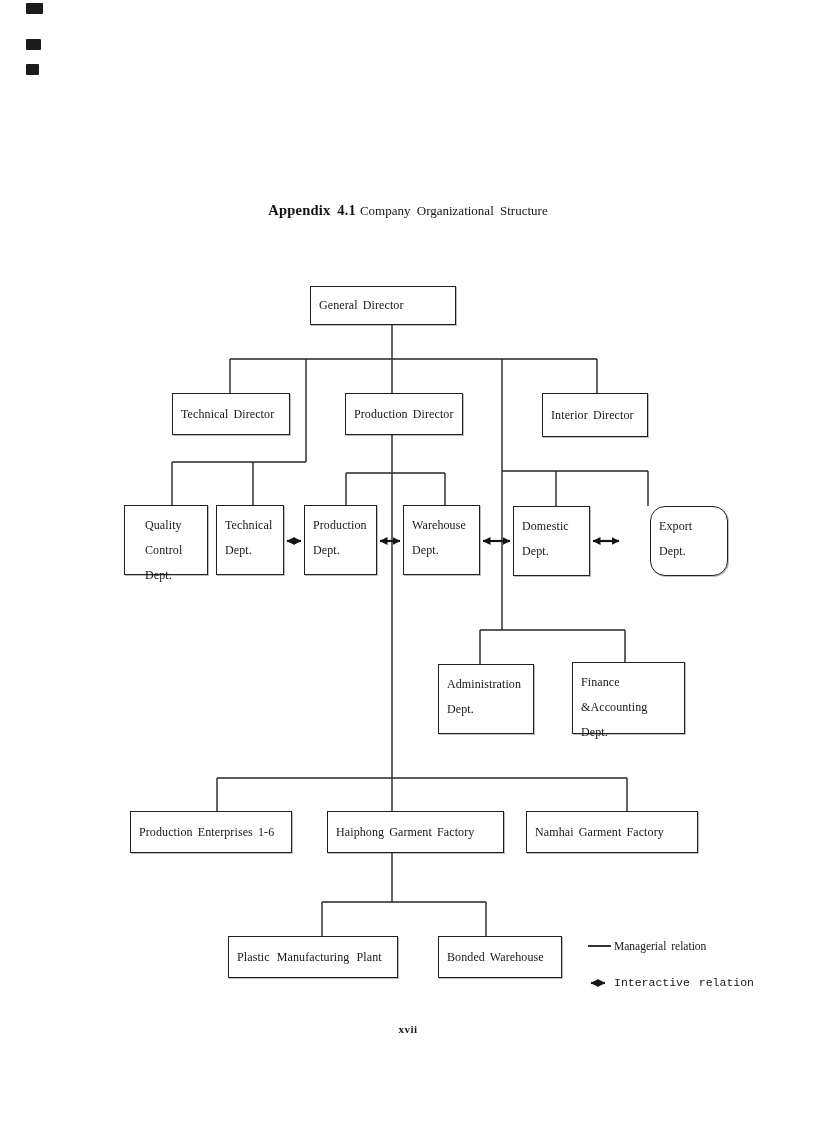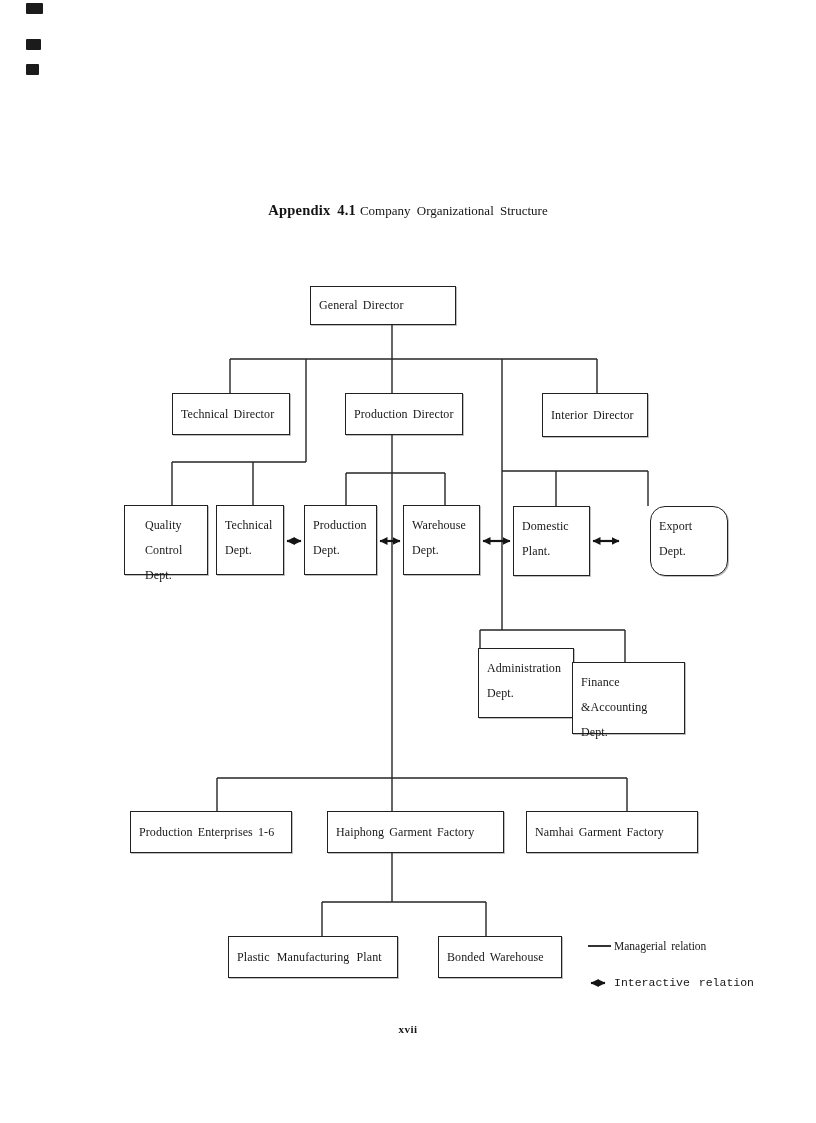--- a/index.html
+++ b/index.html
@@ -89,28 +89,28 @@
   <div class="node multi" style="left:304px;top:505px;width:73px;height:70px;">
     <span class="lbl">Production
 Dept.</span>
   </div>
   <div class="node multi" style="left:403px;top:505px;width:77px;height:70px;">
     <span class="lbl">Warehouse
 Dept.</span>
   </div>
   <div class="node multi" style="left:513px;top:506px;width:77px;height:70px;">
     <span class="lbl">Domestic
-Plant.</span>
+Dept.</span>
   </div>
   <div class="node multi" style="left:650px;top:506px;width:78px;height:70px;border-radius:15px;">
     <span class="lbl">Export
 Dept.</span>
   </div>
 
-  <div class="node multi" style="left:438px;top:648px;width:96px;height:70px;margin-left:40px;">
+  <div class="node multi" style="left:438px;top:664px;width:96px;height:70px;">
     <span class="lbl">Administration
 Dept.</span>
   </div>
   <div class="node multi" style="left:572px;top:662px;width:113px;height:72px;">
     <span class="lbl">Finance
 &amp;Accounting Dept.</span>
   </div>
 
   <div class="node single" style="left:130px;top:811px;width:162px;height:42px;">
     <span class="lbl">Production Enterprises 1-6</span>

